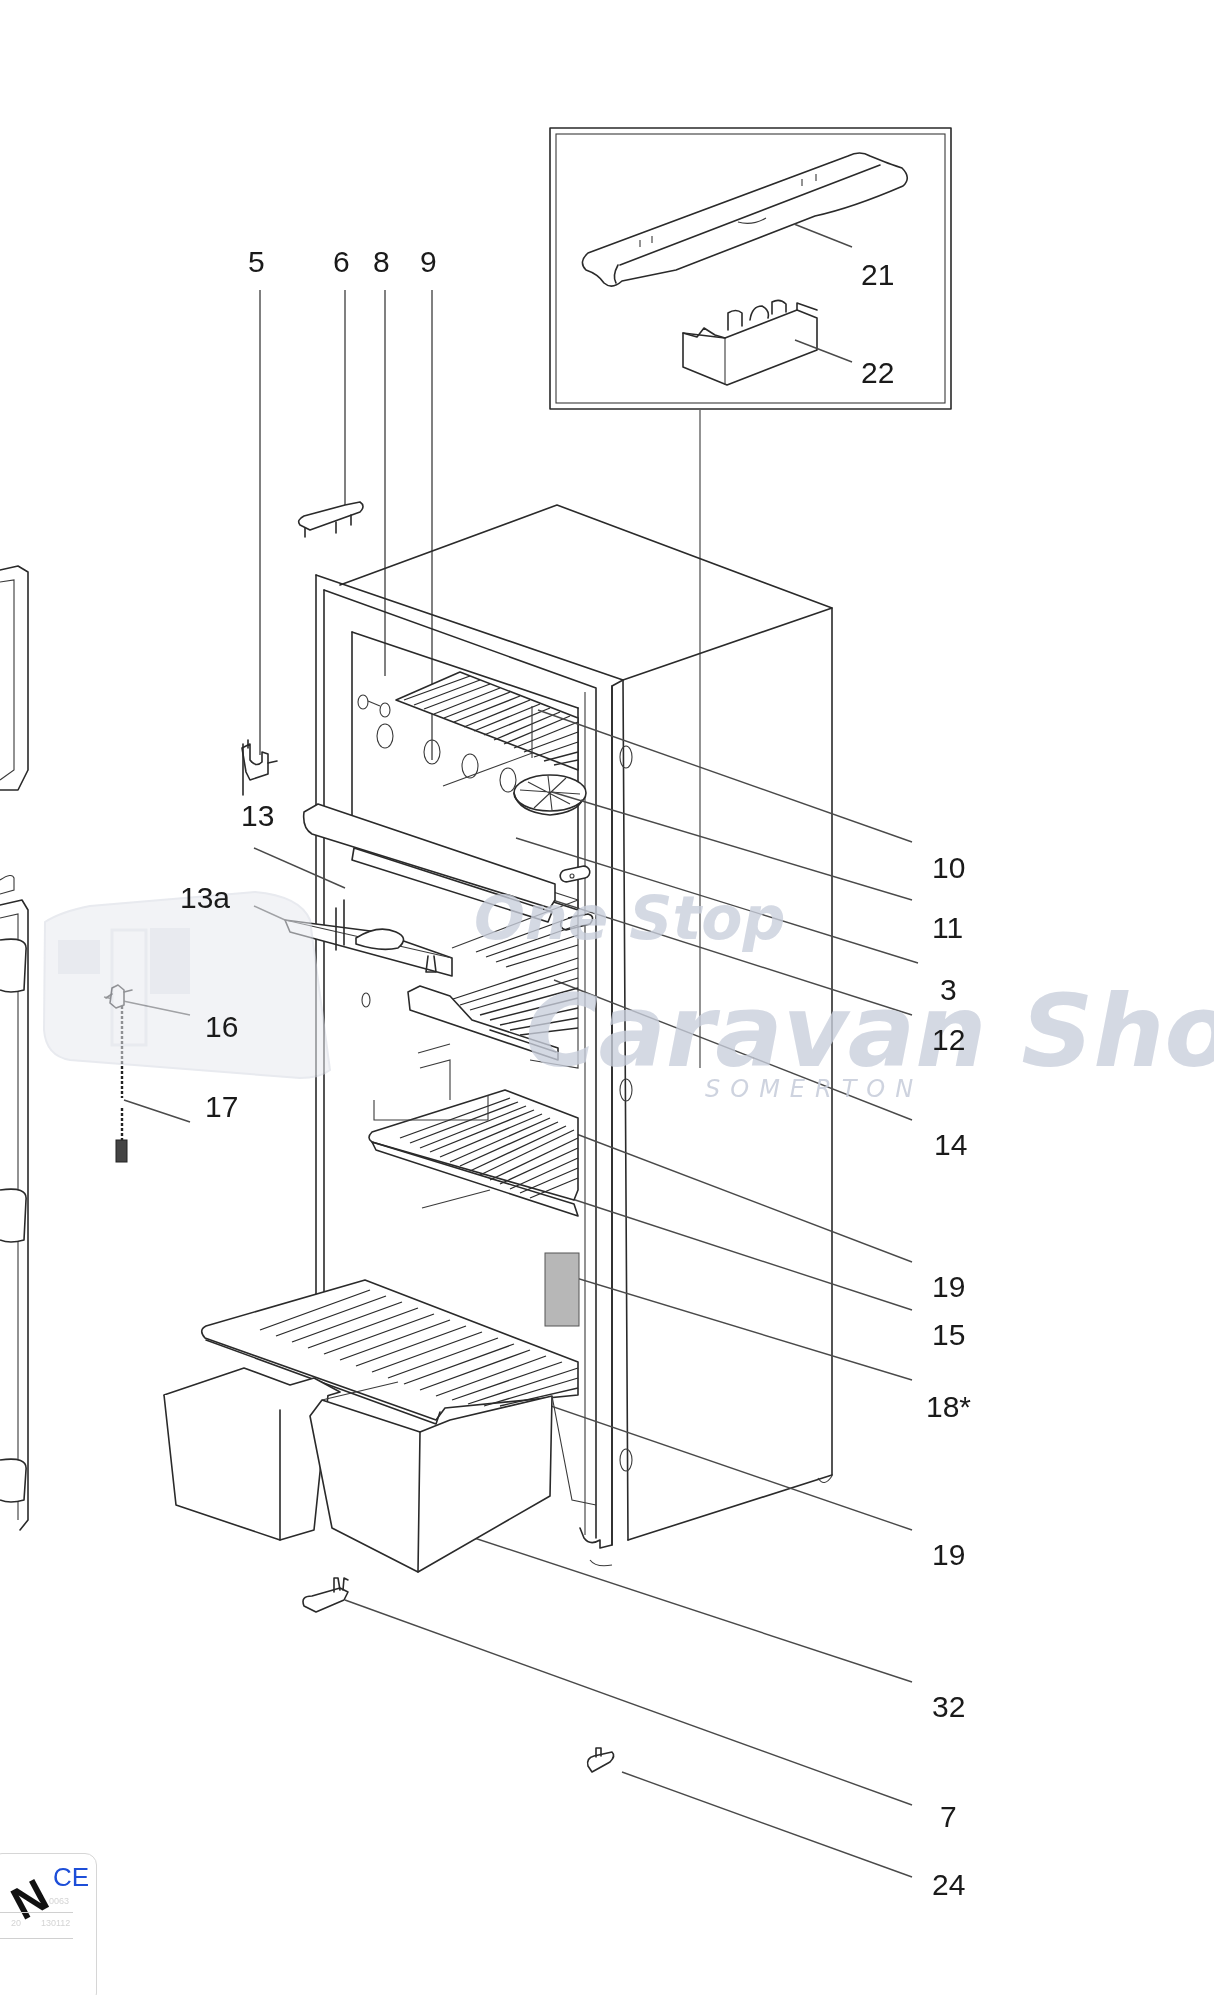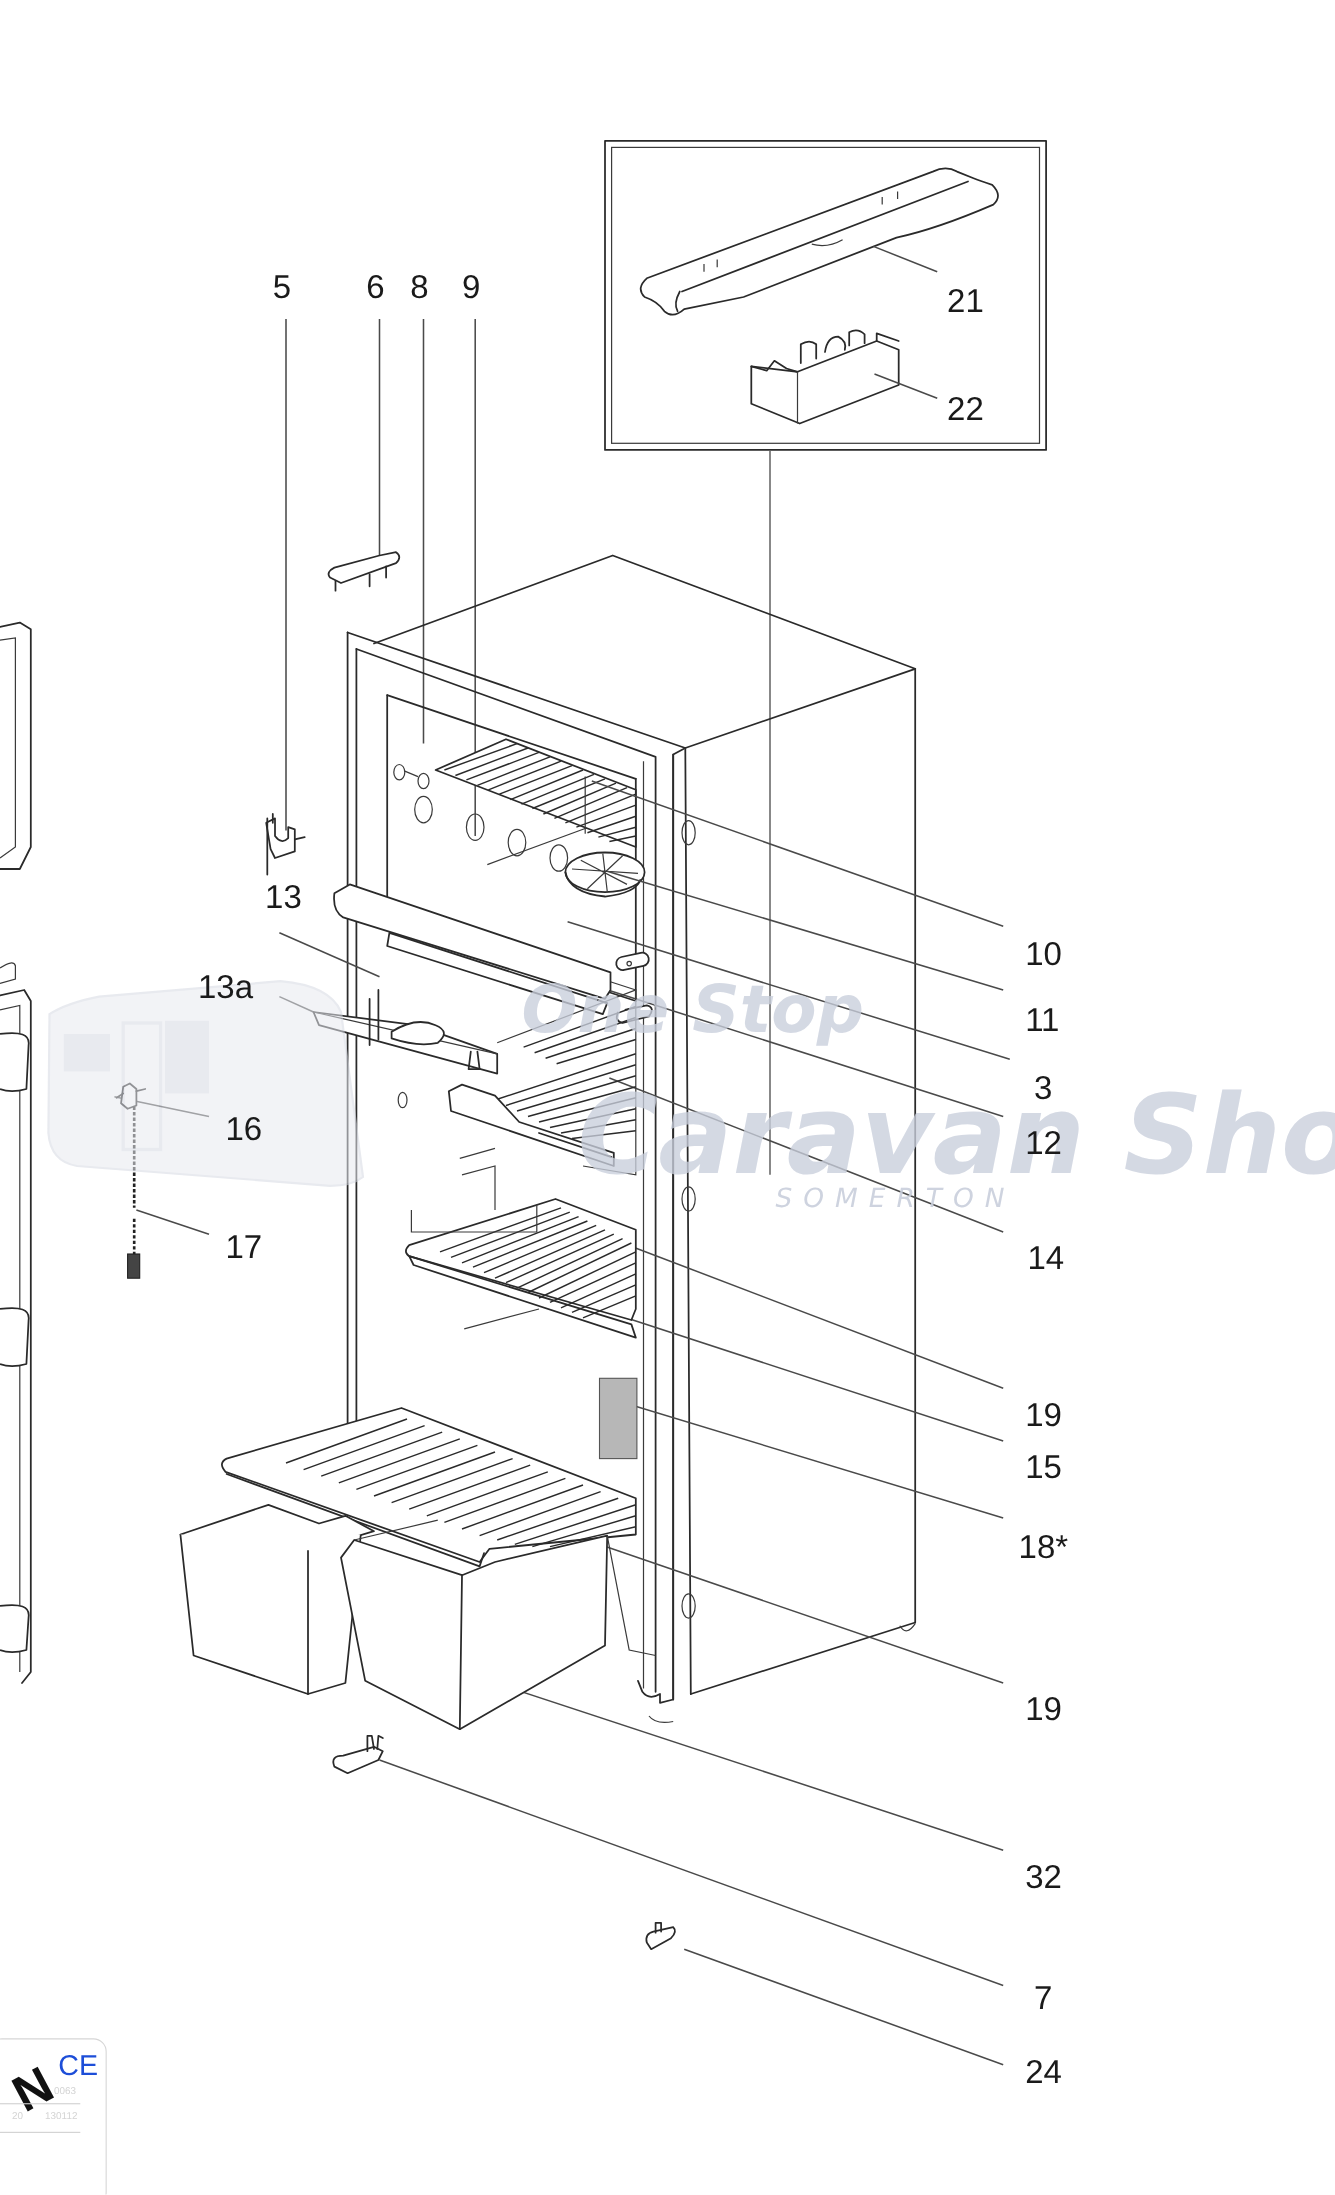--- a/index.html
+++ b/index.html
@@ -308,21 +308,21 @@
   <div class="label" style="left:861px; top:240px;margin-top:20px;">21</div>
   <div class="label" style="left:861px; top:358px;">22</div>
   <div class="label" style="left:932px; top:853px;">10</div>
   <div class="label" style="left:932px; top:913px;">11</div>
   <div class="label" style="left:940px; top:975px;">3</div>
   <div class="label" style="left:932px; top:1025px;">12</div>
   <div class="label" style="left:934px; top:1130px;text-align:right;">14</div>
   <div class="label" style="left:202px; top:801px;margin-left:39px;">13</div>
   <div class="label" style="left:180px; top:883px;">13a</div>
   <div class="label" style="left:205px; top:1012px;">16</div>
-  <div class="label" style="left:205px; top:1120px;">17</div>
+  <div class="label" style="left:205px; top:1092px;">17</div>
   <div class="label" style="left:932px; top:1272px;">19</div>
   <div class="label" style="left:932px; top:1320px;">15</div>
   <div class="label" style="left:926px; top:1392px;">18*</div>
   <div class="label" style="left:932px; top:1540px;">19</div>
   <div class="label" style="left:932px; top:1692px;">32</div>
   <div class="label" style="left:940px; top:1802px;">7</div>
   <div class="label" style="left:932px; top:1870px;">24</div>
 </div>
 
 <div class="cert">

